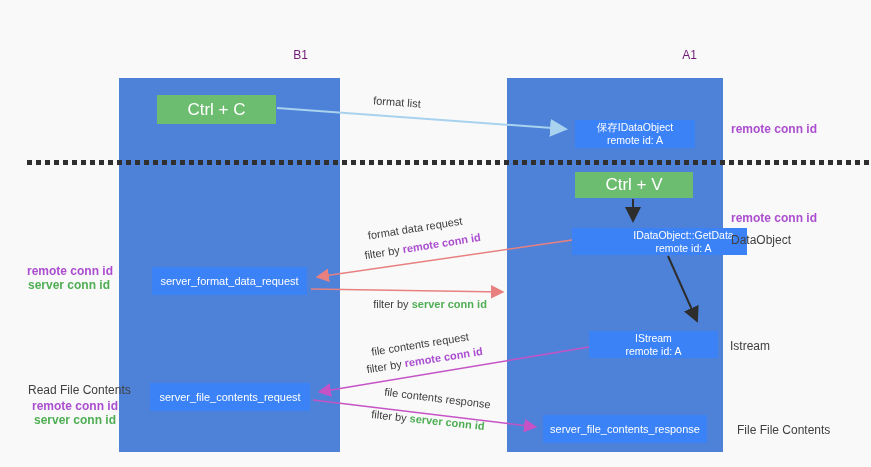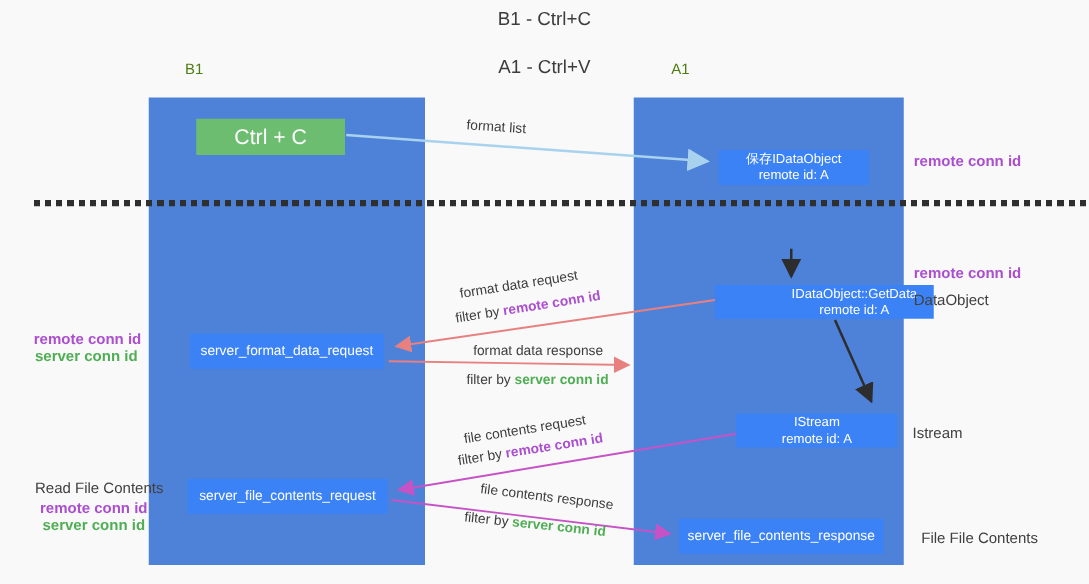--- a/index.html
+++ b/index.html
@@ -2,22 +2,22 @@
 <html><head>
 <meta charset="utf-8">
 <style>
   html,body{margin:0;padding:0;}
   body{font-family:"Liberation Sans","DejaVu Sans",sans-serif;background:#f9f9f9;}
   .canvas{position:relative;width:871px;height:467px;background:#f9f9f9;overflow:hidden;}
 
   .title{position:absolute;left:0;top:6px;width:871px;text-align:center;
          font-size:15px;line-height:19px;color:#3c3c3c;white-space:pre-line;}
 
-  .lane-header{position:absolute;width:160px;text-align:left;font-size:12px;
-               line-height:14px;color:#4d7c0f;white-space:pre-line;}
+  .lane-header{position:absolute;width:160px;text-align:right;font-size:12px;
+               line-height:14px;color:#701a75;white-space:pre-line;}
   .lane-header.b1{left:148px;top:48px;}
   .lane-header.a1{left:537px;top:48px;}
 
   .lane{position:absolute;top:78px;height:374px;background:#4e82d8;}
   .lane.b1{left:119px;width:221px;}
   .lane.a1{left:507px;width:216px;}
 
   .divider{position:absolute;left:27px;top:160px;width:844px;height:5px;z-index:6;
            background:repeating-linear-gradient(90deg,#2f2f2f 0 5px,transparent 5px 9px);}
 
@@ -71,22 +71,20 @@
   #l-server-1{left:28px;top:278px;}
   #l-read{left:28px;top:383px;}
   #l-remote-2{left:32px;top:399px;}
   #l-server-2{left:34px;top:413px;}
 </style>
 </head>
 <body>
 
 <div class="canvas">
 
-  <div class="title"><span>B1 - Ctrl+C</span><br>
-    <span>A1 - Ctrl+V</span></div>
 
   <div class="lane-header b1"><span>B1</span><br>
     <span>connection</span></div>
   <div class="lane-header a1"><span>A1</span><br>
     <span>remote</span></div>
 
   <div class="lane b1"></div>
   <div class="lane a1"></div>
 
   <svg class="arrows" width="871" height="467" viewBox="0 0 871 467">
@@ -109,34 +107,34 @@
     <line x1="668" y1="256" x2="697" y2="321" stroke="#2d2d2d" stroke-width="2" marker-end="url(#m-black)"></line>
     <line x1="572" y1="240" x2="317" y2="277" stroke="#e88080" stroke-width="1.5" marker-end="url(#m-red)"></line>
     <line x1="311" y1="289" x2="503" y2="292" stroke="#e88080" stroke-width="1.5" marker-end="url(#m-red)"></line>
     <line x1="589" y1="347" x2="319" y2="392" stroke="#c653c6" stroke-width="1.5" marker-end="url(#m-mag)"></line>
     <line x1="313" y1="400" x2="536" y2="427" stroke="#c653c6" stroke-width="1.5" marker-end="url(#m-mag)"></line>
   </svg>
 
   <div class="box green" id="ctrl-c">Ctrl + C</div>
   <div class="box orange two-line" id="save-idataobject">保存IDataObject
 remote id: A</div>
+  <div class="box green" id="ctrl-v">Ctrl + V</div>
   <div class="box orange two-line" id="getdata">IDataObject::GetData
 remote id: A</div>
   <div class="box orange one-line" id="sfd-req">server_format_data_request</div>
   <div class="box orange two-line" id="istream">IStream
 remote id: A</div>
   <div class="box orange one-line" id="sfc-req">server_file_contents_request</div>
   <div class="box orange one-line" id="sfc-res">server_file_contents_response</div>
 
   <div class="edge-label" id="lbl-format-list">format list</div>
 
   <div class="edge-label" id="lbl-fdreq">format data request</div>
   <div class="edge-label" id="lbl-filter-remote-1"><span>filter by </span><span class="hl-remote">remote conn id</span></div>
 
-  <div class="edge-label" id="lbl-fdres">format data response</div>
   <div class="edge-label" id="lbl-filter-server-1"><span>filter by </span><span class="hl-server">server conn id</span></div>
 
   <div class="edge-label" id="lbl-fcreq">file contents request</div>
   <div class="edge-label" id="lbl-filter-remote-2"><span>filter by </span><span class="hl-remote">remote conn id</span></div>
 
   <div class="edge-label" id="lbl-fcres">file contents response</div>
   <div class="edge-label" id="lbl-filter-server-2"><span>filter by </span><span class="hl-server">server conn id</span></div>
 
   <div class="side-label purple" id="r-remote-1">remote conn id</div>
   <div class="side-label purple" id="r-remote-2">remote conn id</div>

